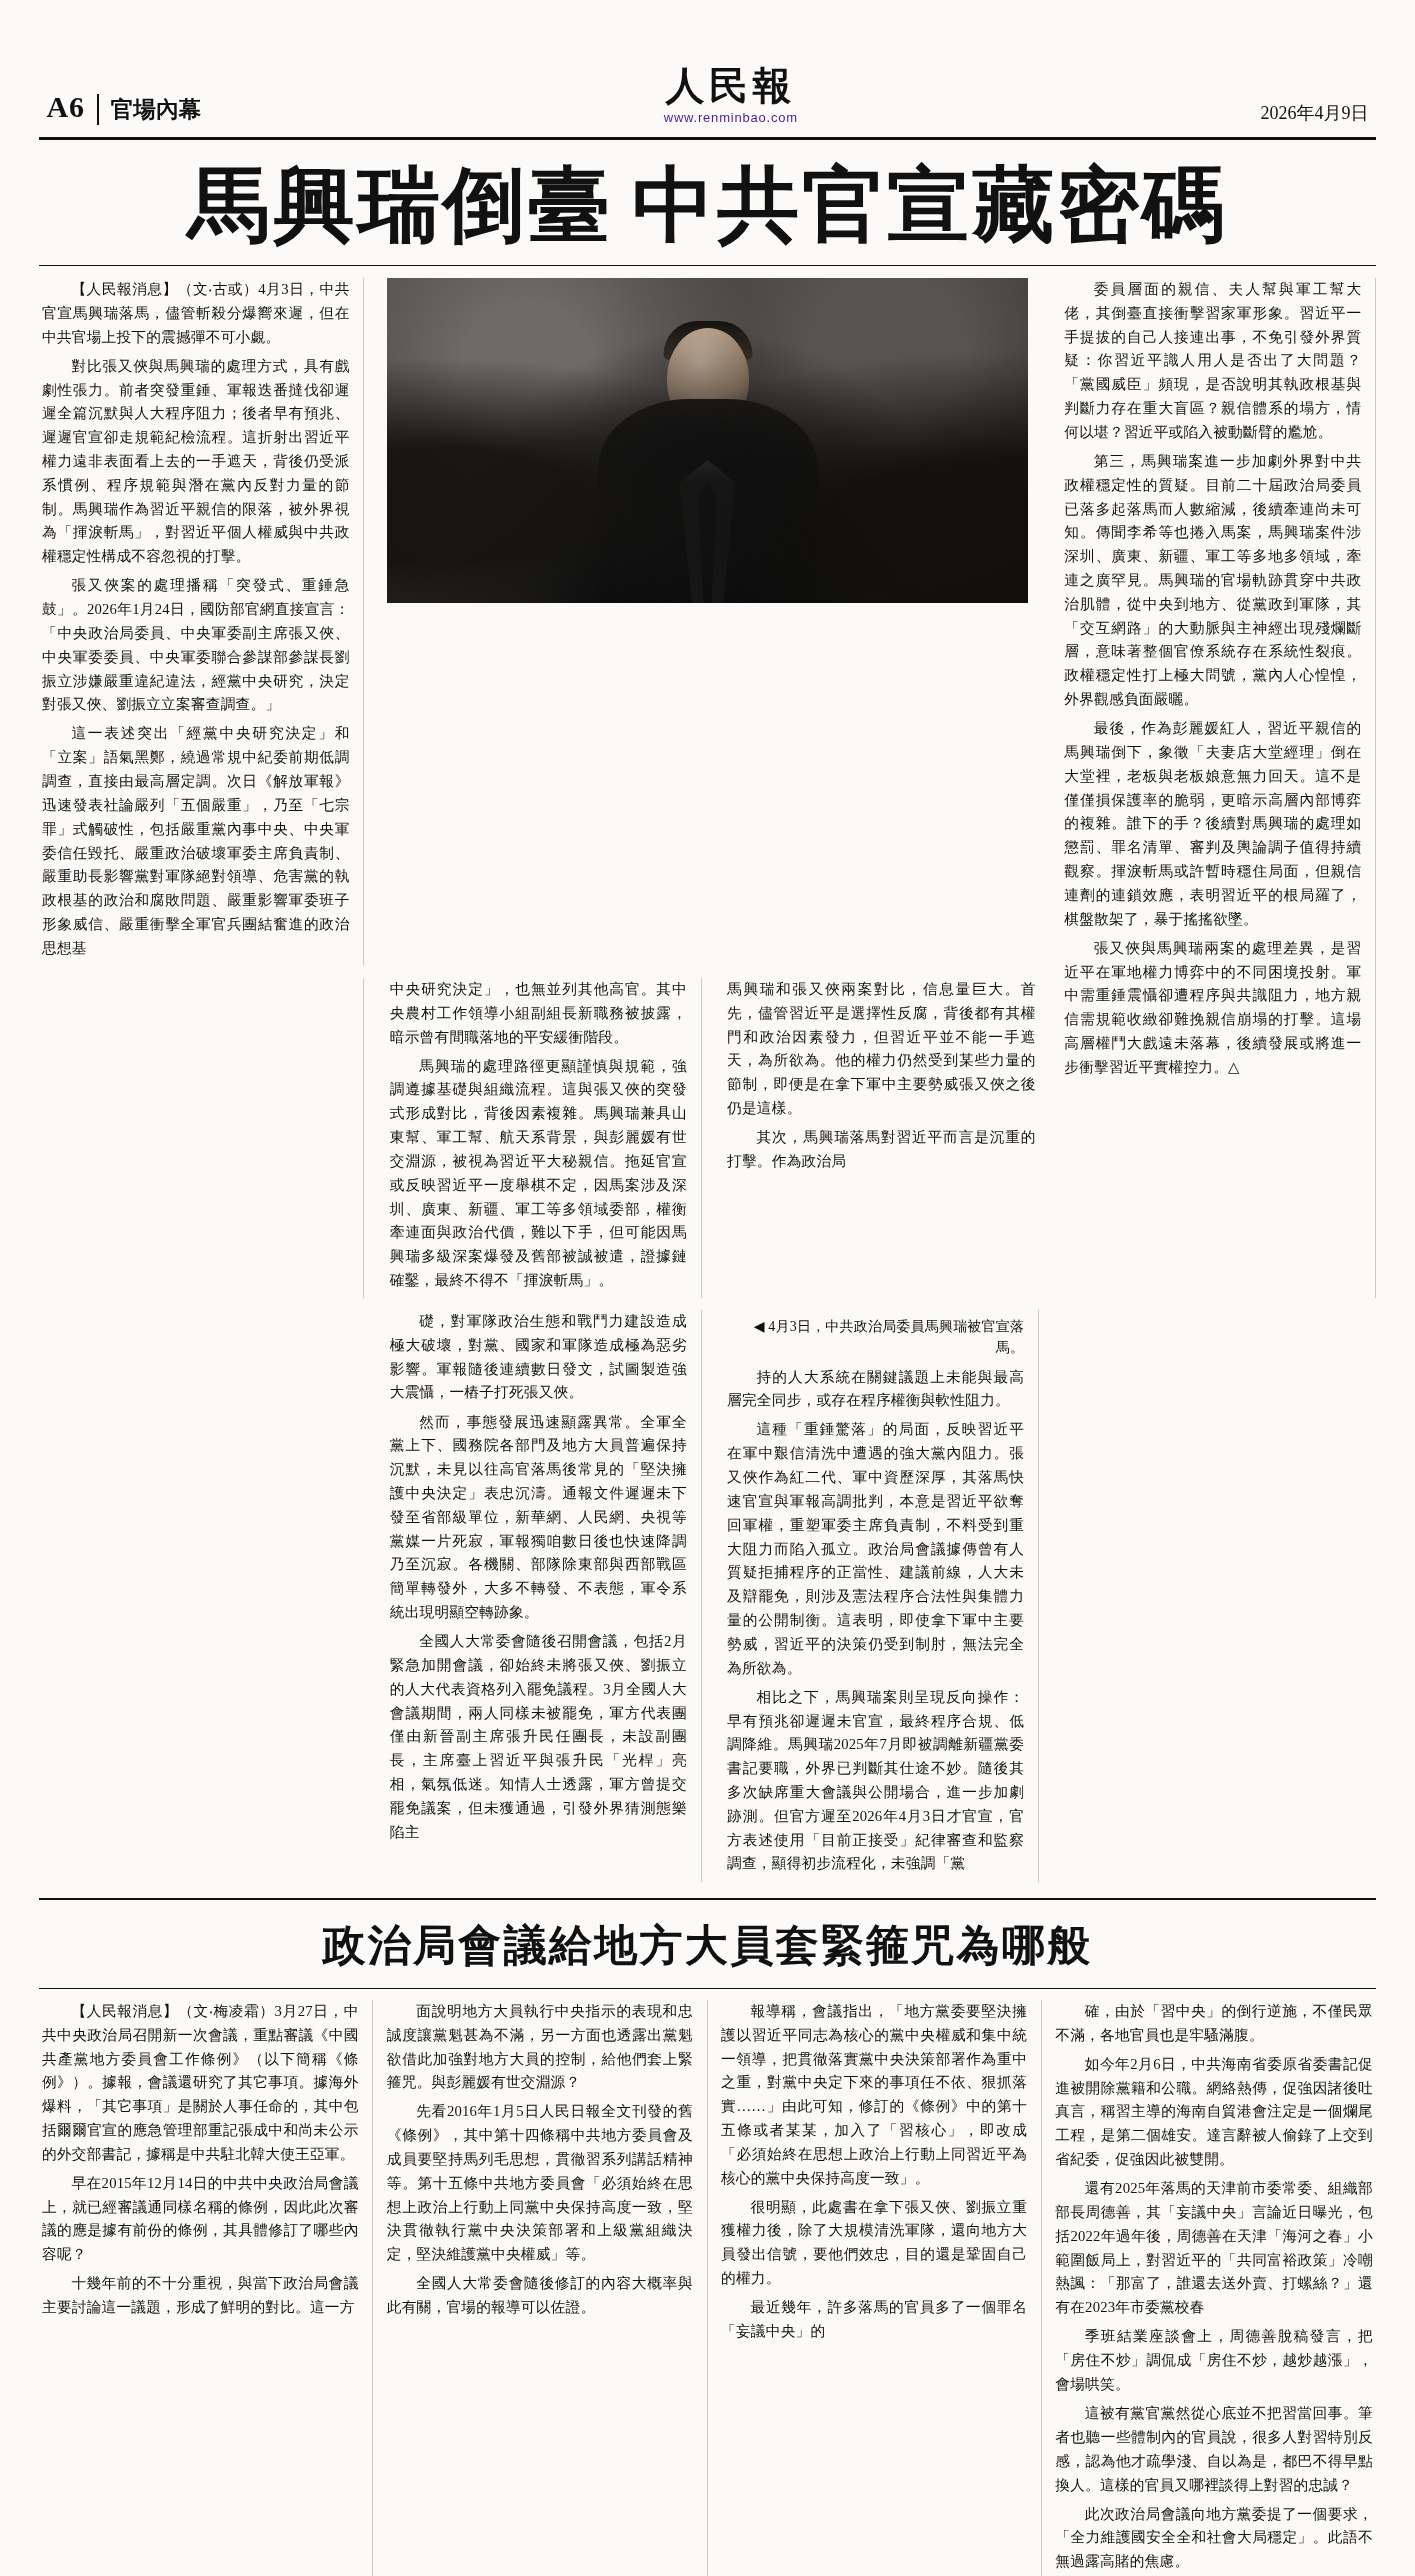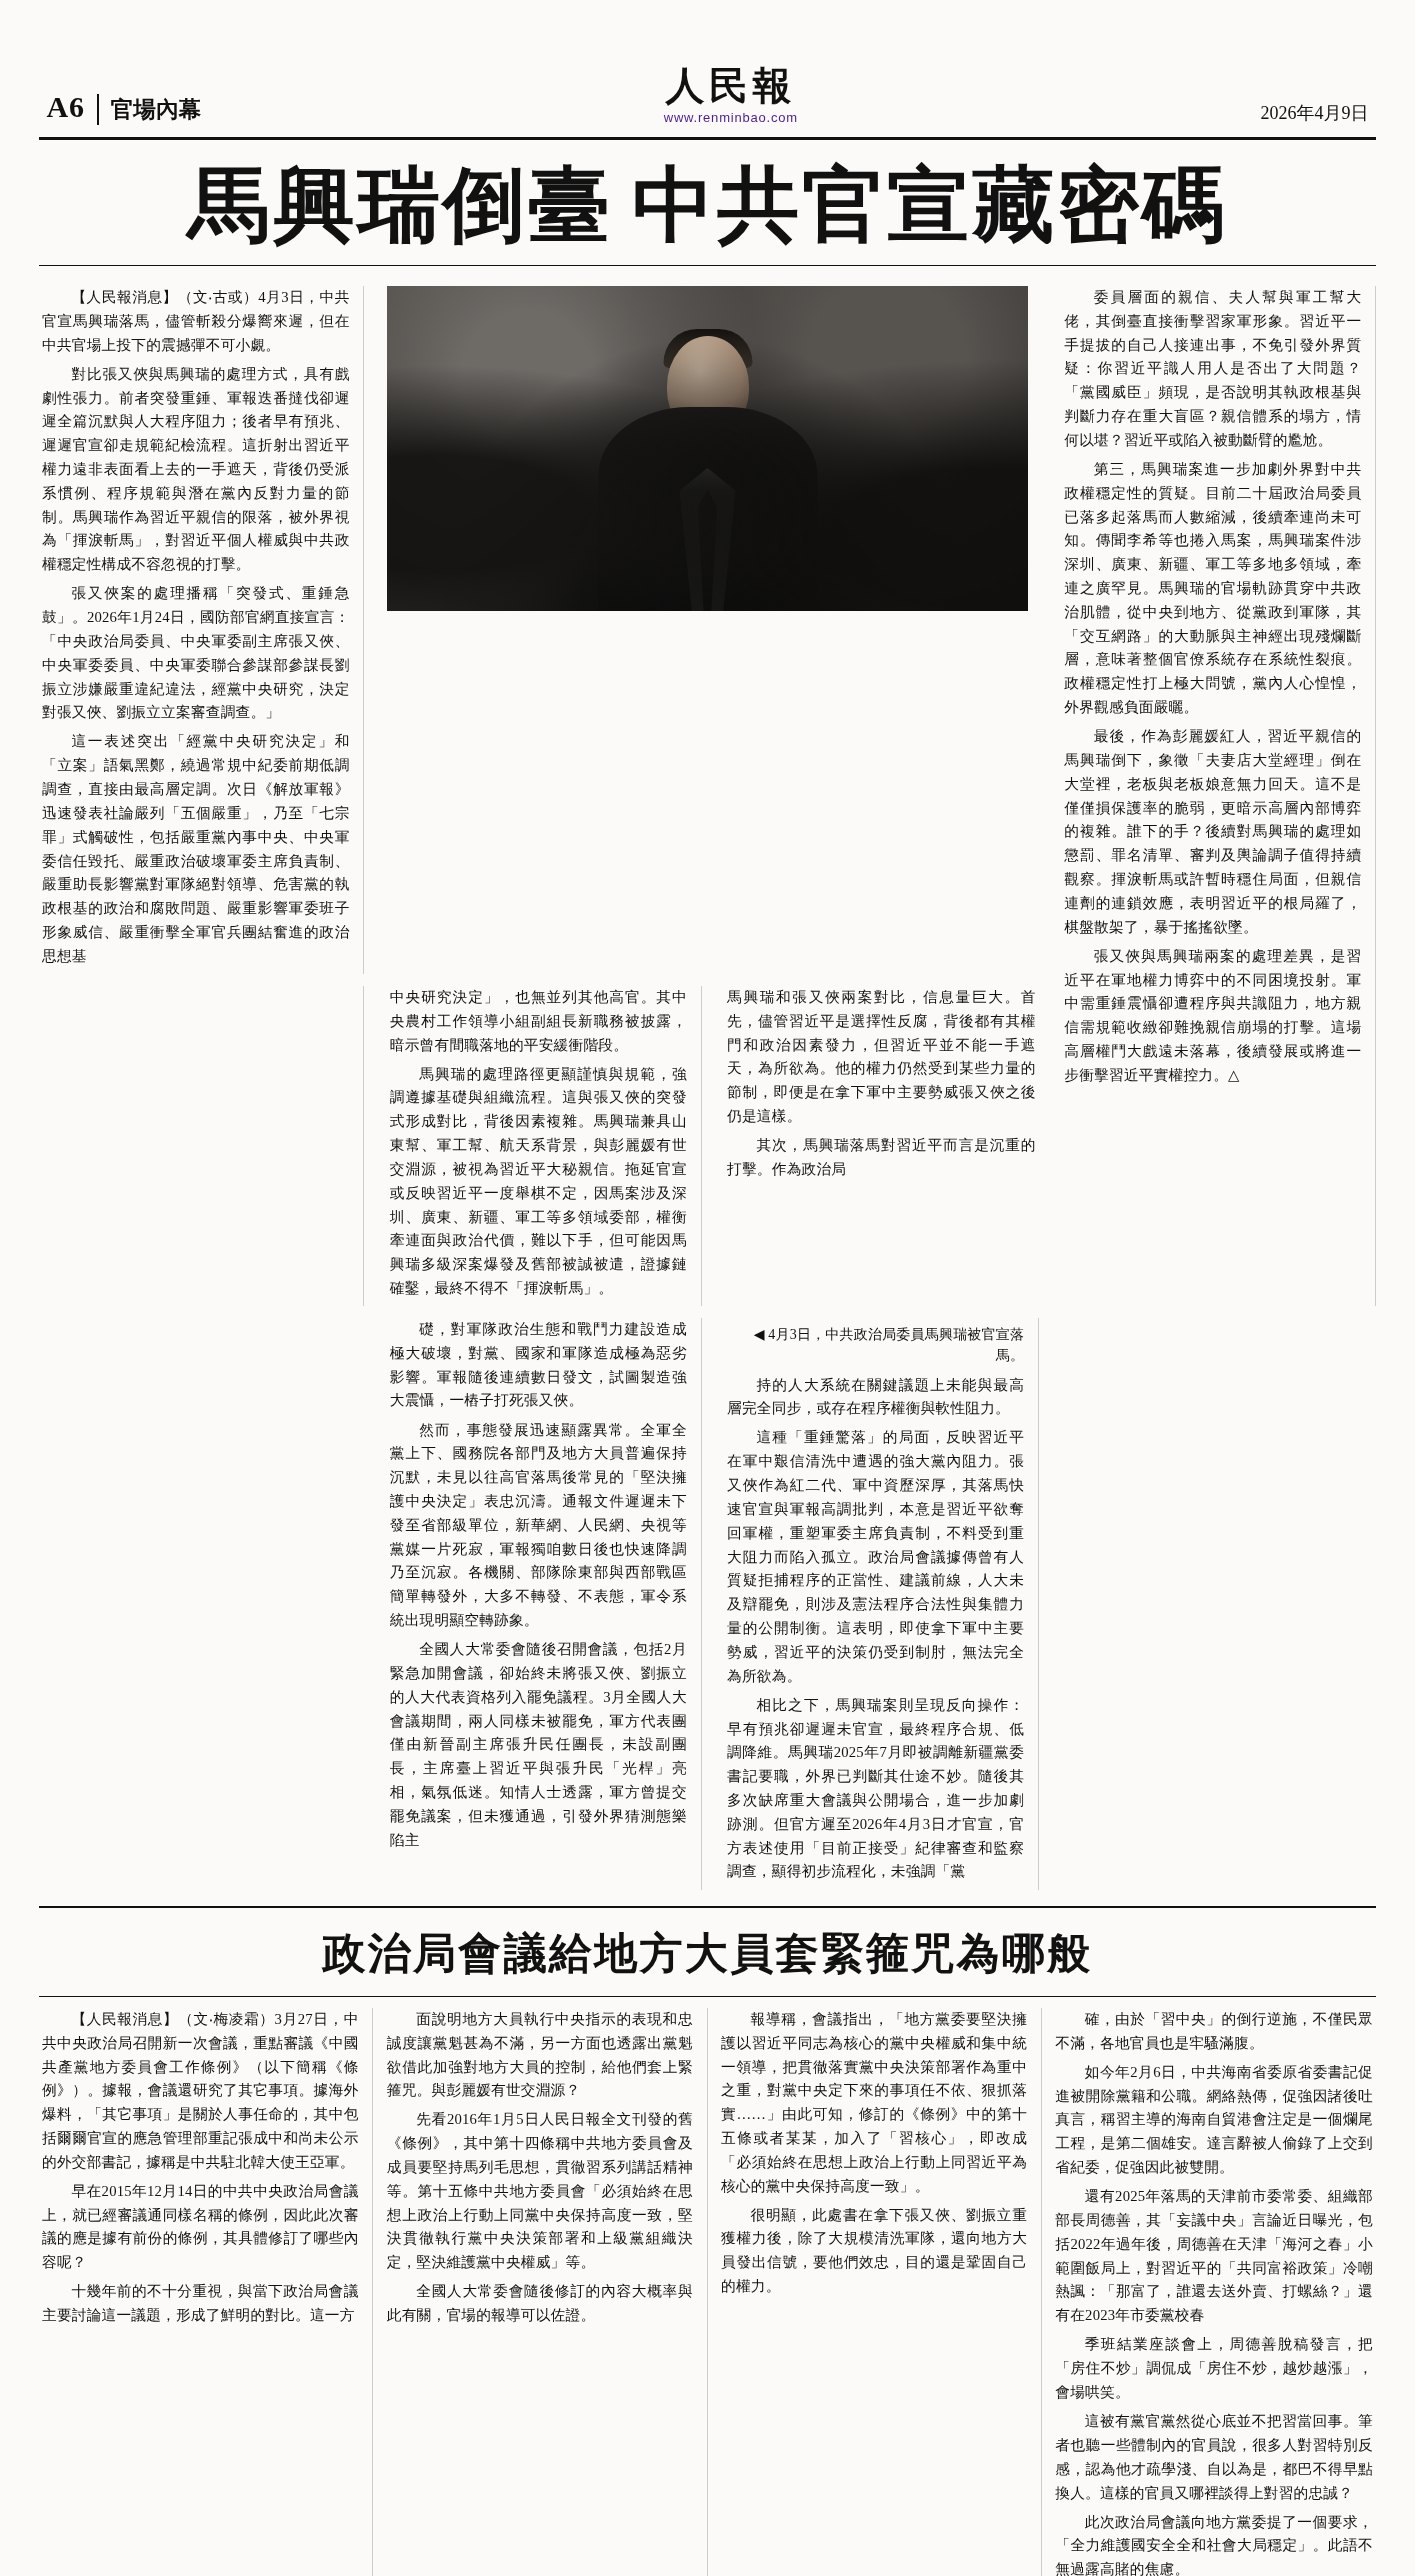--- a/index.html
+++ b/index.html
@@ -81,21 +81,21 @@
     white-space: nowrap;
   }
   .headline .h-part2 { margin-left: 19.6px; }
 
   
   .article {
     display: grid;
     grid-template-columns: 1fr 1fr 1fr 1fr;
     gap: 12px;
     border-top: 1.5px solid #111;
-    padding-top: 20px;
+    padding-top: 12px;
   }
   .col {
     padding: 0 13.6px;
     border-right: 0.8px solid #cfcbc6;
   }
   .col:first-child { padding-left: 3px; }
   .col:last-child { border-right: none; padding-right: 3px; }
 
   p.body {
     font-family: "Liberation Serif", "DejaVu Serif", serif;
@@ -304,20 +304,21 @@
       <p class="body">十幾年前的不十分重視，與當下政治局會議主要討論這一議題，形成了鮮明的對比。這一方</p>
     </div>
     <div class="col">
       <p class="body">面說明地方大員執行中央指示的表現和忠誠度讓黨魁甚為不滿，另一方面也透露出黨魁欲借此加強對地方大員的控制，給他們套上緊箍咒。與彭麗媛有世交淵源？</p>
       <p class="body">先看2016年1月5日人民日報全文刊發的舊《條例》，其中第十四條稱中共地方委員會及成員要堅持馬列毛思想，貫徹習系列講話精神等。第十五條中共地方委員會「必須始終在思想上政治上行動上同黨中央保持高度一致，堅決貫徹執行黨中央決策部署和上級黨組織決定，堅決維護黨中央權威」等。</p>
       <p class="body">全國人大常委會隨後修訂的內容大概率與此有關，官場的報導可以佐證。</p>
     </div>
     <div class="col">
       <p class="body">報導稱，會議指出，「地方黨委要堅決擁護以習近平同志為核心的黨中央權威和集中統一領導，把貫徹落實黨中央決策部署作為重中之重，對黨中央定下來的事項任不依、狠抓落實……」由此可知，修訂的《條例》中的第十五條或者某某，加入了「習核心」，即改成「必須始終在思想上政治上行動上同習近平為核心的黨中央保持高度一致」。</p>
       <p class="body">很明顯，此處書在拿下張又俠、劉振立重獲權力後，除了大規模清洗軍隊，還向地方大員發出信號，要他們效忠，目的還是鞏固自己的權力。</p>
+      <p class="body">最近幾年，許多落馬的官員多了一個罪名「妄議中央」的</p>
     </div>
     <div class="col">
       <p class="body">確，由於「習中央」的倒行逆施，不僅民眾不滿，各地官員也是牢騷滿腹。</p>
       <p class="body">如今年2月6日，中共海南省委原省委書記促進被開除黨籍和公職。網絡熱傳，促強因諸後吐真言，稱習主導的海南自貿港會注定是一個爛尾工程，是第二個雄安。達言辭被人偷錄了上交到省紀委，促強因此被雙開。</p>
       <p class="body">還有2025年落馬的天津前市委常委、組織部部長周德善，其「妄議中央」言論近日曝光，包括2022年過年後，周德善在天津「海河之春」小範圍飯局上，對習近平的「共同富裕政策」冷嘲熱諷：「那富了，誰還去送外賣、打螺絲？」還有在2023年市委黨校春</p>
       <p class="body">季班結業座談會上，周德善脫稿發言，把「房住不炒」調侃成「房住不炒，越炒越漲」，會場哄笑。</p>
       <p class="body">這被有黨官黨然從心底並不把習當回事。筆者也聽一些體制內的官員說，很多人對習特別反感，認為他才疏學淺、自以為是，都巴不得早點換人。這樣的官員又哪裡談得上對習的忠誠？</p>
       <p class="body">此次政治局會議向地方黨委提了一個要求，「全力維護國安全全和社會大局穩定」。此語不無過露高賭的焦慮。</p>
 
     </div>

